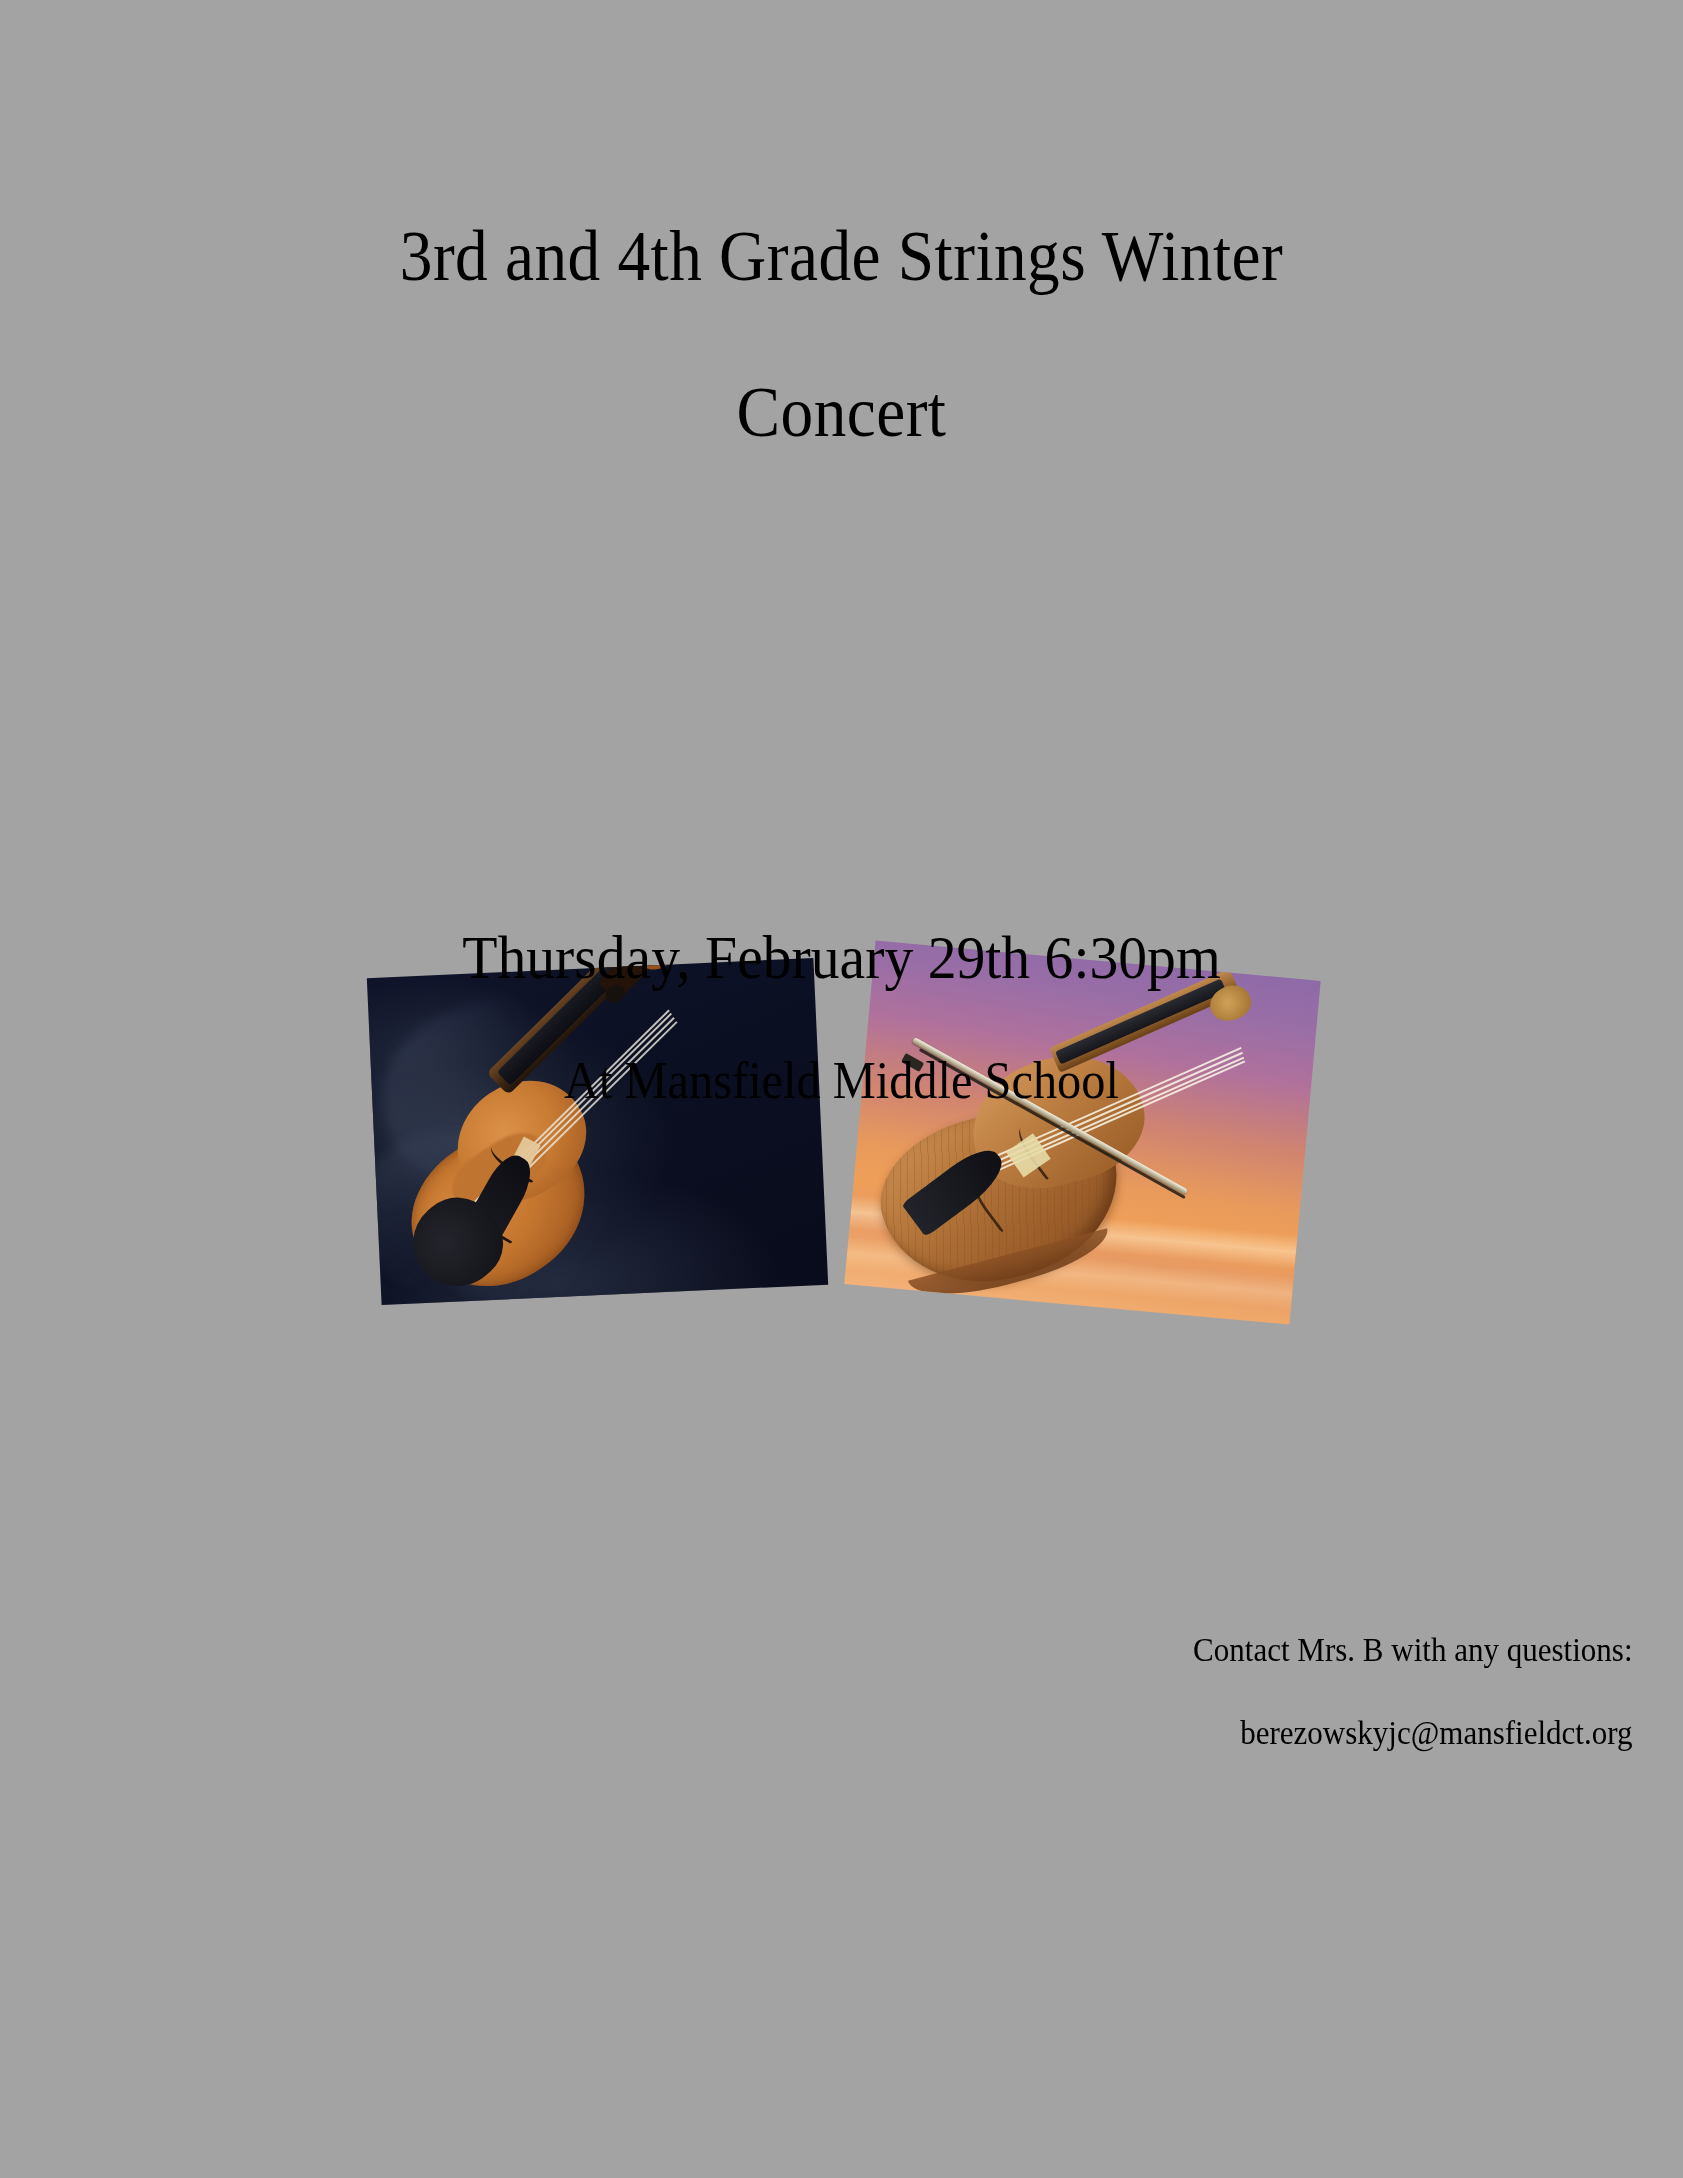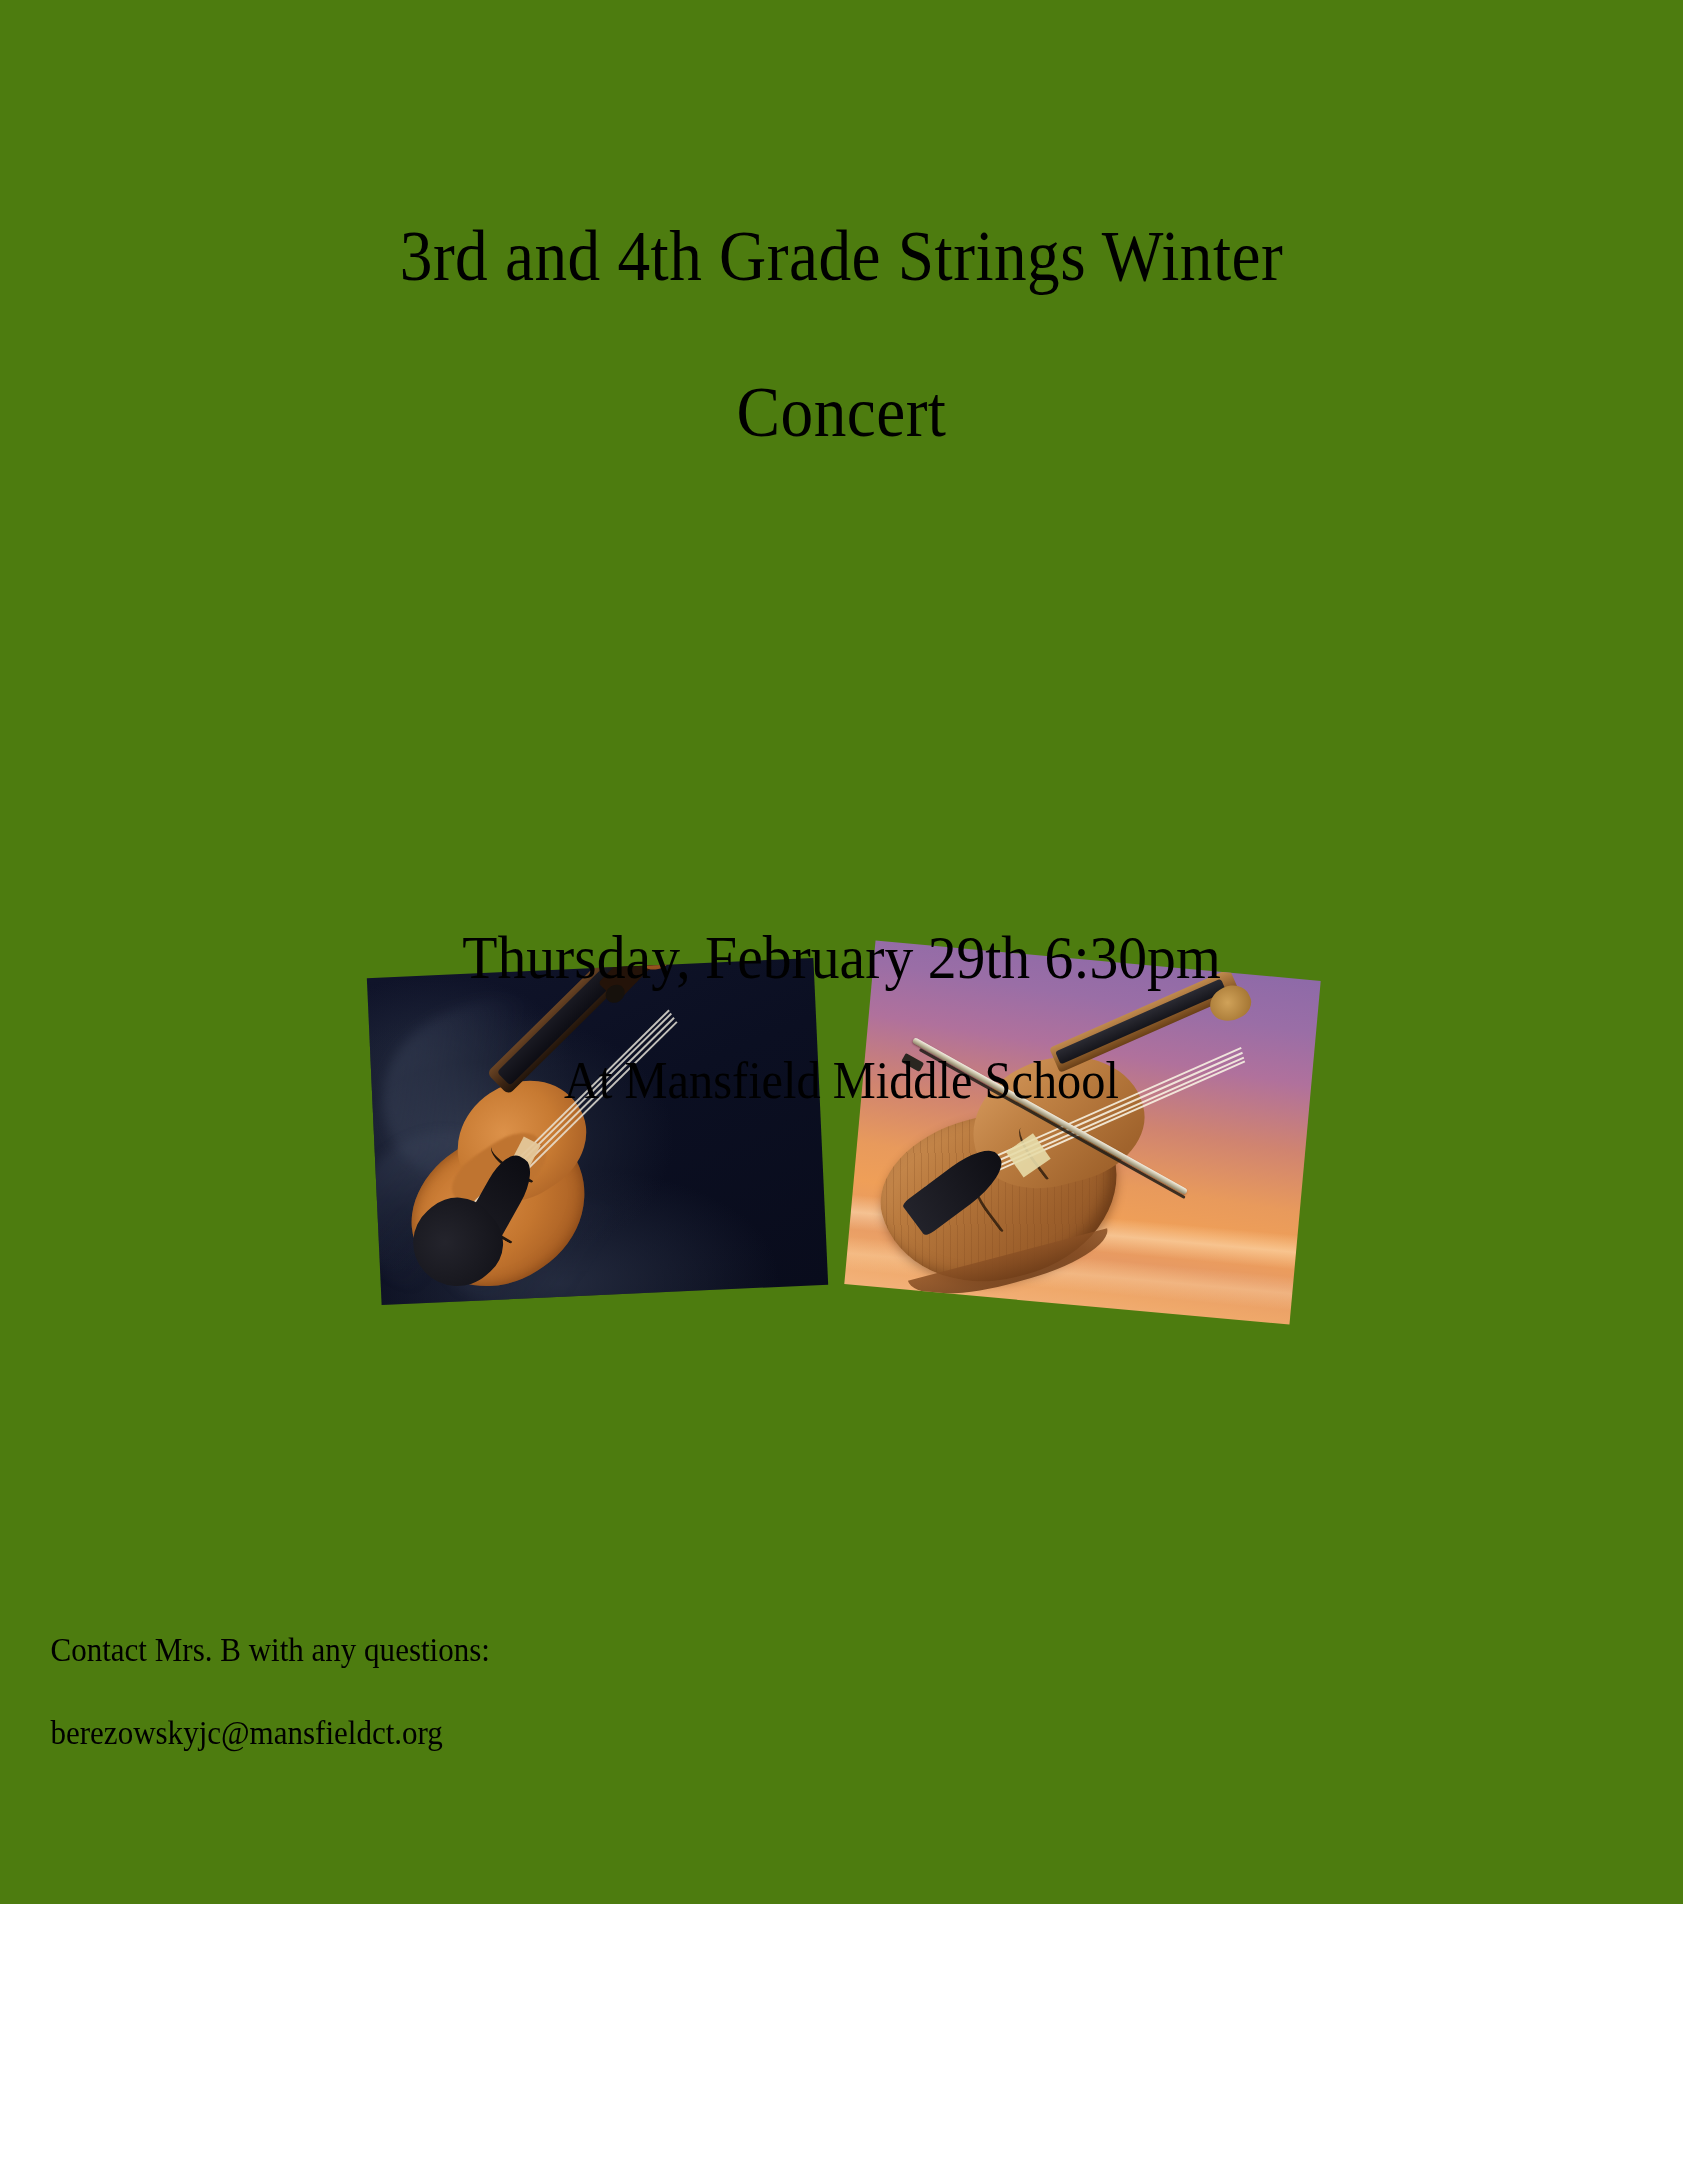--- a/index.html
+++ b/index.html
@@ -11,22 +11,22 @@
     width: 1683px;
     height: 2178px;
     font-family: "Liberation Serif", "DejaVu Serif", serif;
     color: #0b0b0b;
     overflow: hidden;
     position: relative;
   }
   .page {
     position: relative;
     width: 1683px;
-    height: 1904px;
-    background: #4d7c0f;
+    height: 2178px;
+    background: #a3a3a3;
   }
 
   
   .title-block {
     position: absolute;
     top: 178px;
     left: 0;
     width: 1683px;
     text-align: center;
   }
@@ -374,21 +374,21 @@
     font-size: 38px;
     line-height: 87px;
     color: #000000;
     transform: scaleX(0.94);
     white-space: nowrap;
   }
   .contact {
     position: absolute;
     top: 1609px;
     left: 0; width: 1683px;
-    text-align: left;
+    text-align: right;
   }
   .contact-line {
     font-size: 33px;
     line-height: 83px;
     color: #000000;
     transform: scaleX(0.94);
     white-space: nowrap;
   }
 </style>
 </head>

